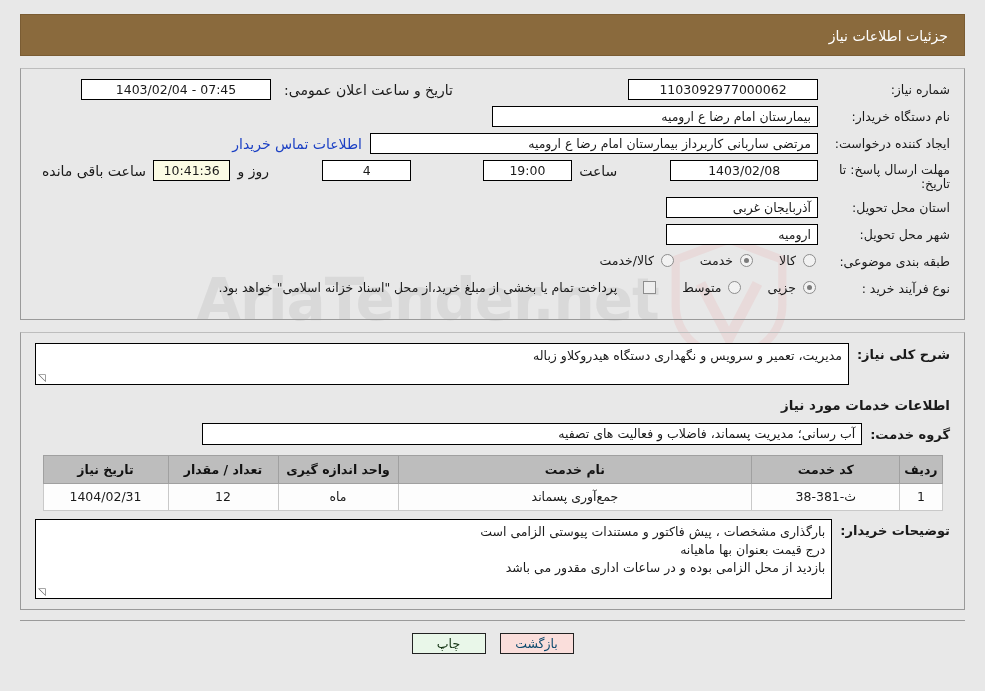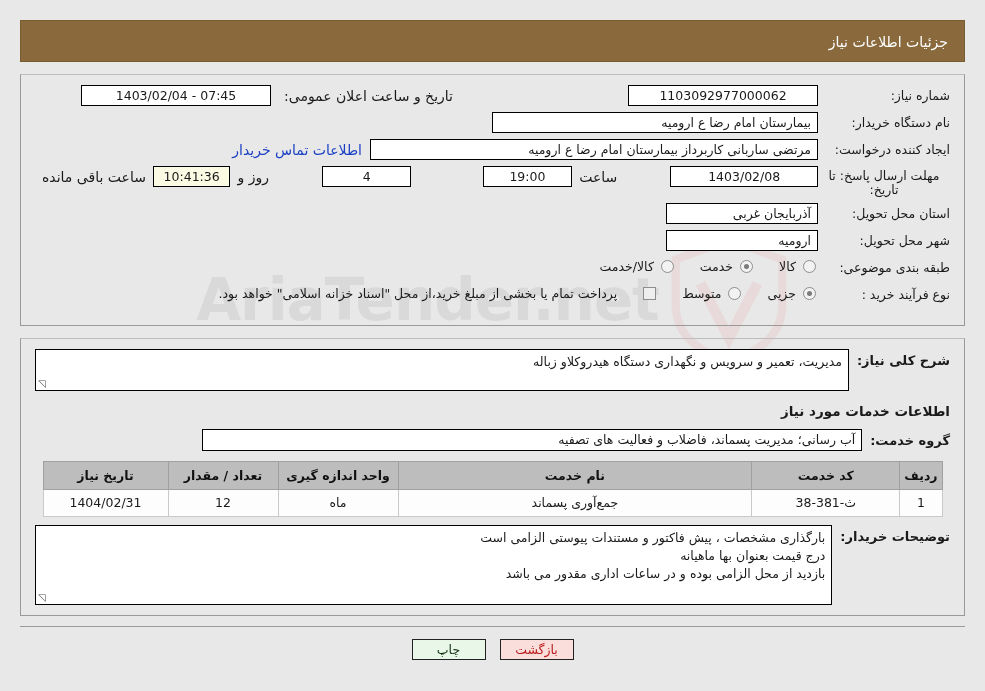--- a/index.html
+++ b/index.html
@@ -50,21 +50,21 @@
     font-weight: bold;
     color: #b9b9b9;
     letter-spacing: -1px;
     direction: ltr;
   }
 
   
   .page {
     position: relative;
     z-index: 2;
-    padding: 20px 20px 0 20px;
+    padding: 14px 20px 0 20px;
   }
   .title-bar {
     background: #8a6a3d;
     color: #ffffff;
     height: 42px;
     line-height: 42px;
     padding: 0 16px;
     font-size: 14px;
     border: 1px solid #7a5c33;
     text-align: right;
@@ -90,21 +90,21 @@
   }
   .flabel {
     width: 132px;
     flex: 0 0 132px;
     text-align: right;
     padding-top: 3px;
     font-size: 12.5px;
     color: #1a1a1a;
     line-height: 1.25;
   }
-  .flabel.two-line { line-height: 1.15; text-align: center; }
+  .flabel.two-line { line-height: 1.15; }
 
   .fbox {
     background: #ffffff;
     border: 1px solid #000000;
     height: 21px;
     line-height: 19px;
     padding: 0 6px;
     font-size: 12.5px;
     text-align: center;
     white-space: nowrap;
@@ -293,21 +293,21 @@
     height: 21px;
     min-width: 74px;
     padding: 0 12px;
     font-size: 12.5px;
     line-height: 19px;
     text-align: center;
     cursor: pointer;
     font-family: "DejaVu Sans", "Liberation Sans", sans-serif;
   }
   .btn-print  { background: #e9f7e9; color: #123312; }
-  .btn-back   { background: #fadedb; color: #b91c1c; }
+  .btn-back   { background: #fadedb; color: #0c4a6e; }
 
   .notes-wrap { display:flex; align-items:flex-start; gap:8px; margin-top: 8px; }
   .notes-area { flex: 1 1 auto; }
 </style>
 </head>
 <body>
 
 <div class="watermark">
   <div class="wm-inner">
     <svg class="wm-shield" viewBox="0 0 100 108">

